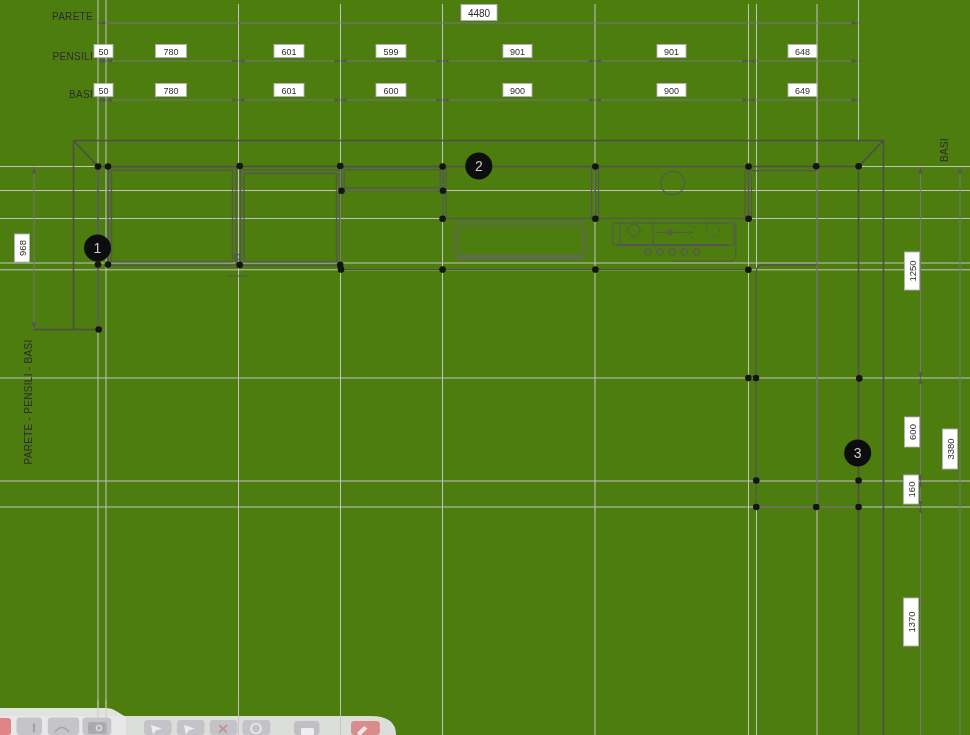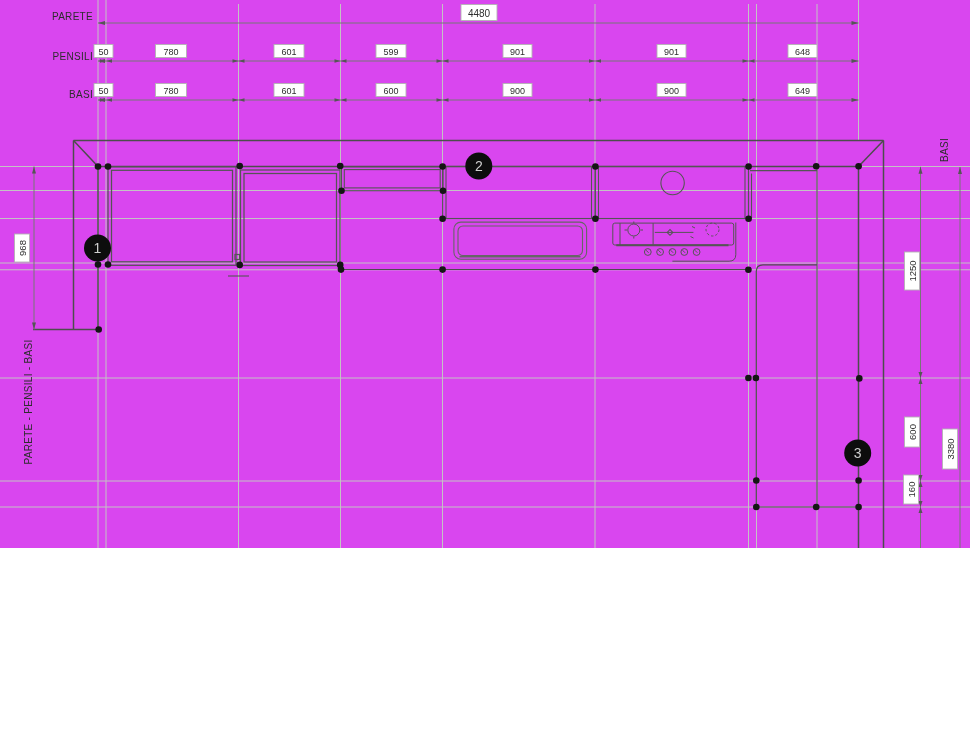--- a/index.html
+++ b/index.html
@@ -1,16 +1,16 @@
 <!DOCTYPE html>
 <html><head>
 <meta charset="utf-8">
 <style>
   html,body{margin:0;padding:0;background:#fff;}
-  #stage{position:relative;width:970px;height:548px;overflow:hidden;background:#d946ef;
+  #stage{position:relative;width:970px;height:735px;overflow:hidden;background:#4d7c0f;
          font-family:"Liberation Sans", sans-serif;text-decoration:underline;}
   svg{position:absolute;left:0;top:0;filter:blur(0.4px);}
   text{font-family:"Liberation Sans", sans-serif;fill:#2d2d2d;}
 </style>
 </head>
 <body>
 <div id="stage">
 <svg width="970" height="735" viewBox="0 0 970 735">
 
 <g stroke="#c3c3c3" stroke-width="1" fill="none">

